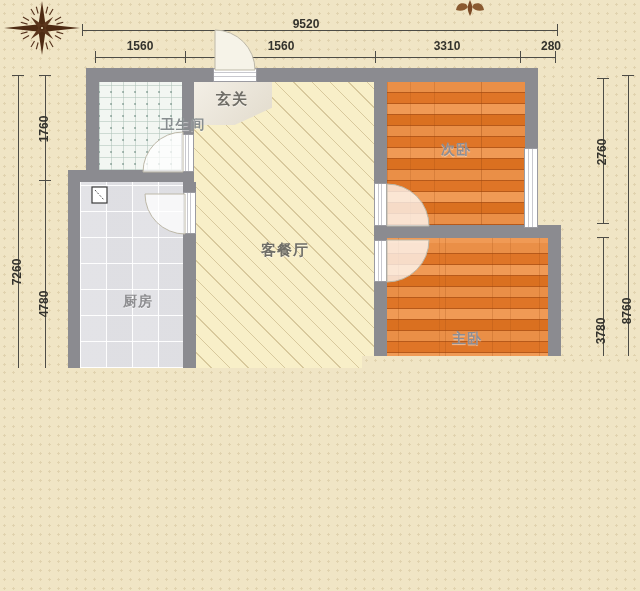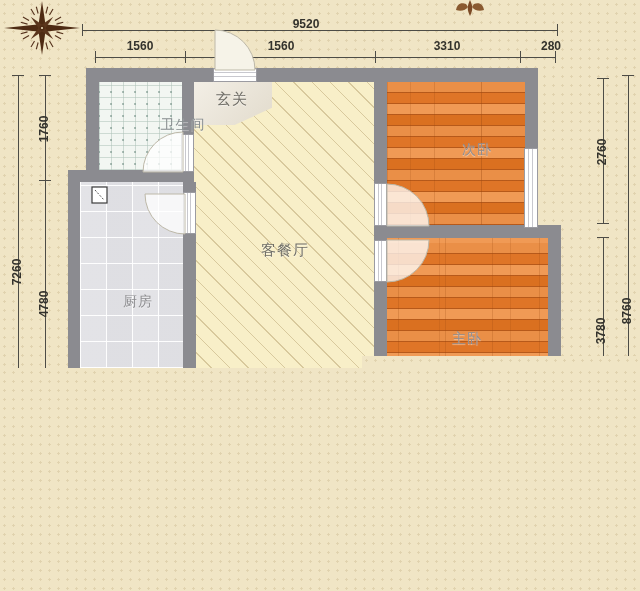--- a/index.html
+++ b/index.html
@@ -47,21 +47,21 @@
         rgba(140,60,10,.5) 43px 44px);
   }
   .wood2{background-position:11px 6px, 29px 6px, 0 5px;}
   .wall{background:#8b8b90;}
   .wpanel{background:#fff;border:1px solid #9b9ba1;box-sizing:border-box;}
   .vlines{background-image:linear-gradient(90deg, transparent calc(36% - 1px), #c8c8ce calc(36% - 1px),
       #c8c8ce 36%, transparent 36%, transparent calc(64% - 1px), #c8c8ce calc(64% - 1px), #c8c8ce 64%, transparent 64%);}
   .hlines{background-image:linear-gradient(180deg, transparent calc(36% - 1px), #c8c8ce calc(36% - 1px),
       #c8c8ce 36%, transparent 36%, transparent calc(64% - 1px), #c8c8ce calc(64% - 1px), #c8c8ce 64%, transparent 64%);}
   
-  .rlabel{position:absolute;transform:translate(-50%,-50%);font-weight:400;letter-spacing:1px;
+  .rlabel{position:absolute;transform:translate(-50%,-50%);font-weight:700;letter-spacing:1px;
     white-space:nowrap;text-shadow:0 1px 1px rgba(255,255,255,.55);}
   .hdim,.vdim{position:absolute;font-weight:bold;font-size:12px;color:#33322c;white-space:nowrap;}
   .hdim{transform:translate(-50%,-50%);}
   .vdim{transform:translate(-50%,-50%) rotate(-90deg);}
   svg{position:absolute;left:0;top:0;}
 </style>
 </head>
 <body>
 
 <div id="stage" class="bgtex">
@@ -150,21 +150,21 @@
     <g>
       <rect x="92" y="187" width="15" height="16" fill="#ffffff" stroke="#3c3c3c" stroke-width="1.2"></rect>
       <line x1="95" y1="190" x2="104" y2="200" stroke="#555555" stroke-width="1" stroke-dasharray="2,1.5"></line>
     </g>
   </svg>
 
   <div class="rlabel" style="left:232px;top:99px;font-size:15px;color:#6f6d66;">玄关</div>
   <div class="rlabel" style="left:143px;top:125px;font-size:14px;color:#878d8f;margin-left:40px;">卫生间</div>
   <div class="rlabel" style="left:138px;top:302px;font-size:14px;color:#8d8d90;">厨房</div>
   <div class="rlabel" style="left:285px;top:250px;font-size:15px;color:#6f6e67;">客餐厅</div>
-  <div class="rlabel" style="left:456px;top:150px;font-size:14px;color:#8e8d92;margin-left:21px;">次卧</div>
+  <div class="rlabel" style="left:456px;top:150px;font-size:14px;color:#8e8d92;">次卧</div>
   <div class="rlabel" style="left:467px;top:327px;font-size:14px;color:#8e8d92;margin-top:12px;">主卧</div>
 
   <div class="hdim" style="left:306px;top:24px;">9520</div>
   <div class="hdim" style="left:140px;top:46px;">1560</div>
   <div class="hdim" style="left:281px;top:46px;">1560</div>
   <div class="hdim" style="left:447px;top:46px;">3310</div>
   <div class="hdim" style="left:537px;top:46px;margin-left:14px;">280</div>
   <div class="vdim" style="left:17px;top:272px;">7260</div>
   <div class="vdim" style="left:44px;top:129px;">1760</div>
   <div class="vdim" style="left:44px;top:304px;">4780</div>

